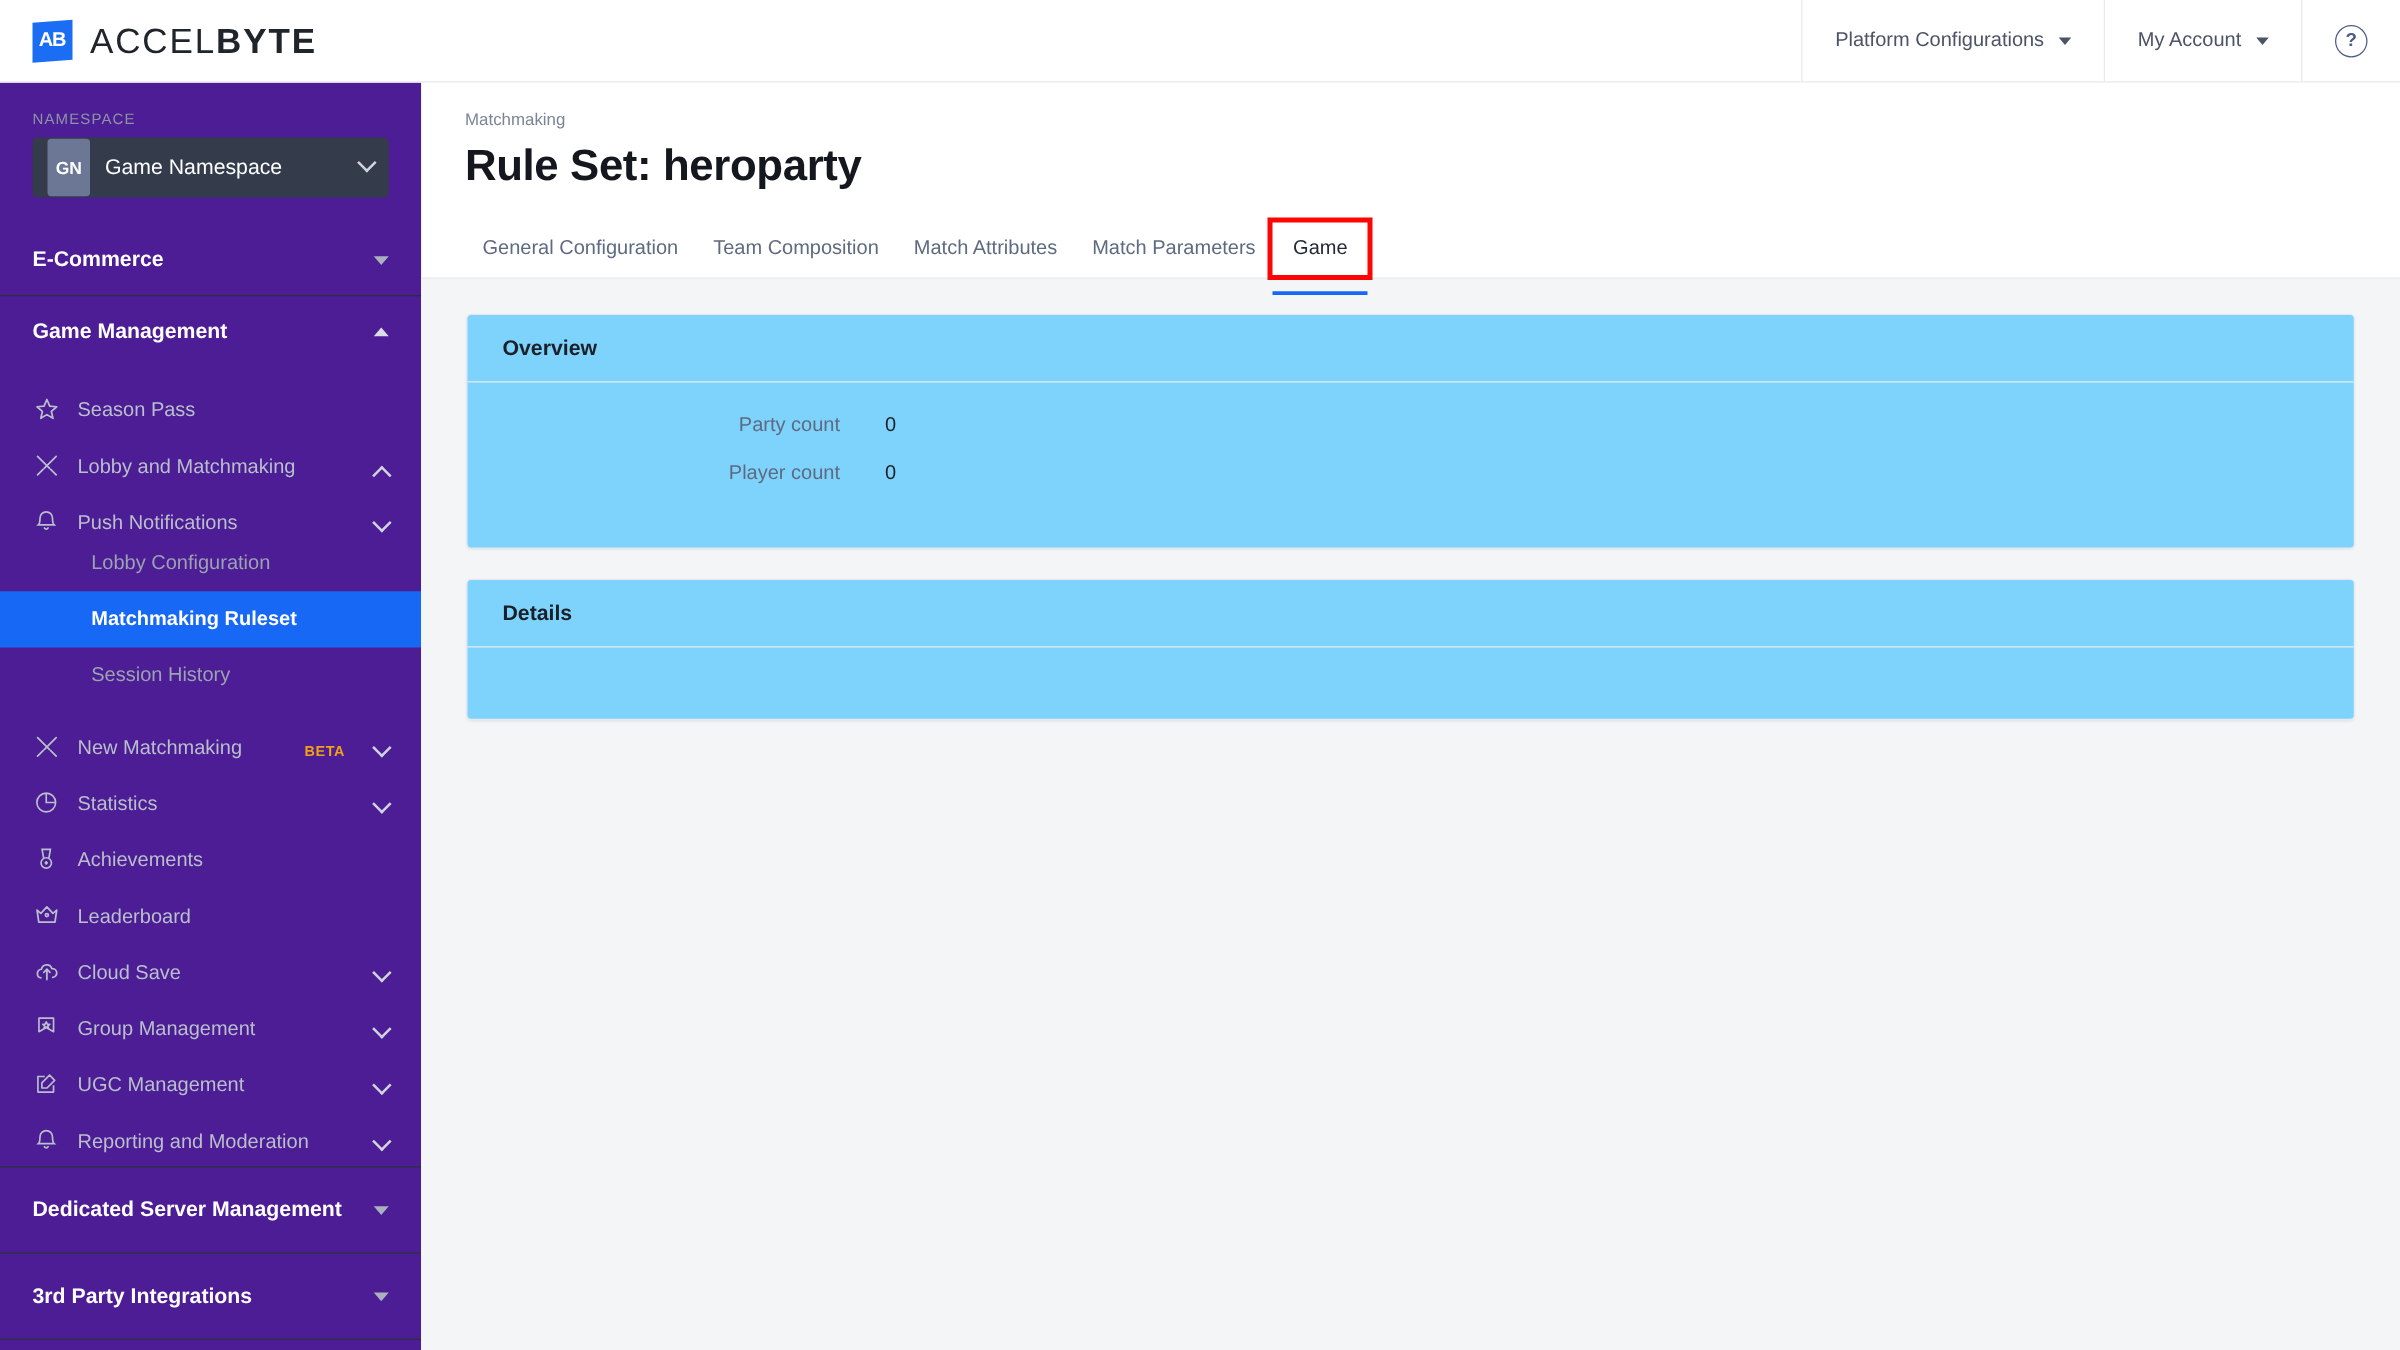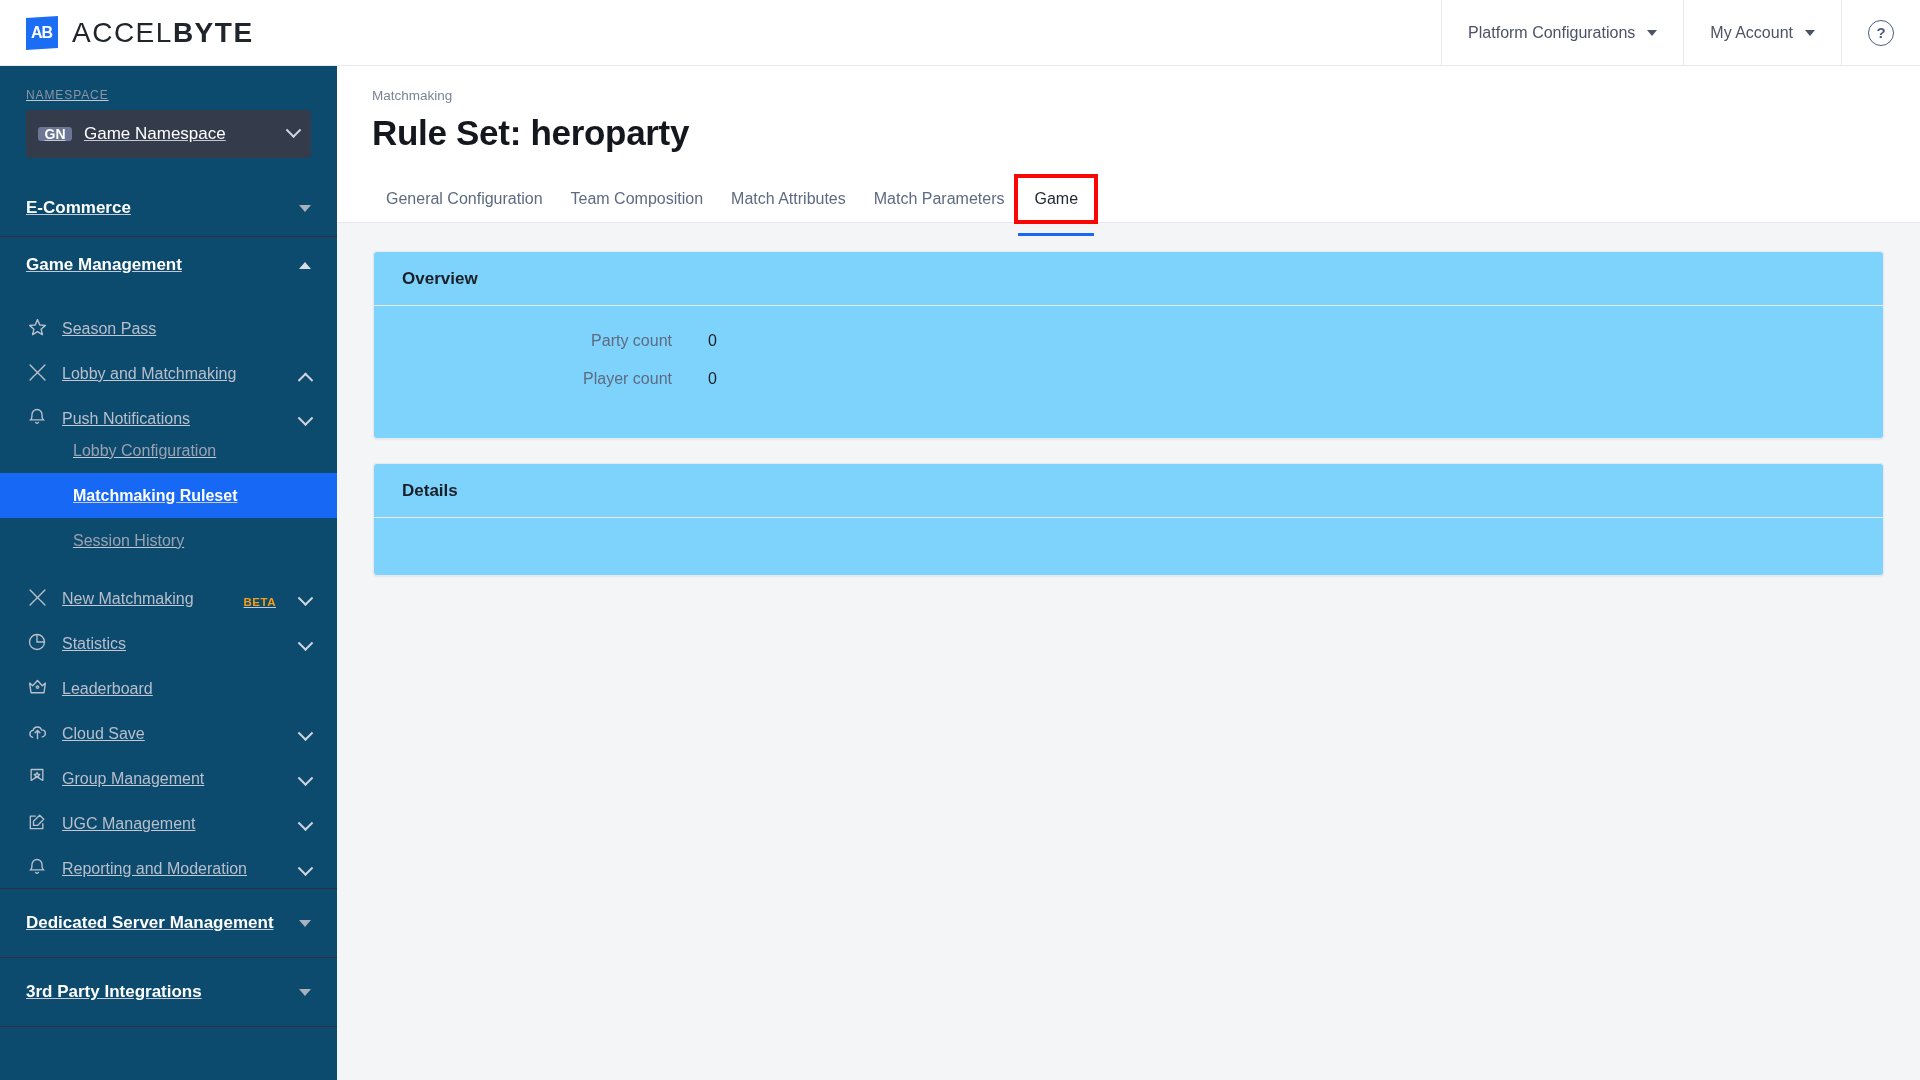--- a/index.html
+++ b/index.html
@@ -48,32 +48,32 @@
   .help-circle {
     width: 26px; height: 26px; border-radius: 50%;
     border: 1.6px solid #4b5c86; color: #4b5c86;
     display: flex; align-items: center; justify-content: center;
     font-size: 15px; font-weight: 600;
   }
 
   
   .sidebar {
     position: absolute; top: 66px; left: 0; width: 337px; height: 1014px;
-    background: #0c4a6e; color: #c3c8d2; overflow: hidden; text-decoration: underline;
+    background: #4c1d95; color: #c3c8d2; overflow: hidden;
   }
   .ns-label {
     font-size: 12px; letter-spacing: .9px; color: #8d94a3;
     padding: 22px 0 8px 26px;
   }
   .ns-select {
     margin: 0 26px 0 26px; height: 48px; background: #343b4b; border-radius: 4px;
     display: flex; align-items: center; padding: 0 12px; gap: 12px; cursor: pointer;
   }
   .ns-badge {
-    width: 34px; height: 14px; border-radius: 3px; background: #6b7795;
+    width: 34px; height: 46px; border-radius: 3px; background: #6b7795;
     color: #fff; font-size: 14px; font-weight: 600;
     display: flex; align-items: center; justify-content: center;
   }
   .ns-name { flex: 1; color: #fff; font-size: 17px; }
   .chev-thin {
     width: 11px; height: 11px; border-right: 2px solid #cfd4de; border-bottom: 2px solid #cfd4de;
     transform: rotate(45deg) translate(-3px,-3px);
   }
   .chev-thin.up { transform: rotate(-135deg) translate(-2px,-2px); }
 
@@ -274,20 +274,30 @@
     <span class="ico">
       <svg width="20" height="20" viewBox="0 0 24 24" fill="none" stroke="#b9bfcb" stroke-width="1.6">
           <circle cx="12" cy="12" r="9"></circle>
           <path d="M12 3v9h9"></path>
         </svg>
     </span>
     <span class="lbl">Statistics</span>
     <span class="chev-thin"></span>
   </div>
 
+  <div class="nav-item">
+    <span class="ico">
+      <svg width="20" height="20" viewBox="0 0 24 24" fill="none" stroke="#b9bfcb" stroke-width="1.6">
+          <circle cx="12" cy="16" r="5"></circle>
+          <path d="M9.5 11.5L8 3h8l-1.5 8.5"></path>
+          <path d="M12 14.2v3.6M10.4 16h3.2"></path>
+        </svg>
+    </span>
+    <span class="lbl">Achievements</span>
+  </div>
 
   <div class="nav-item">
     <span class="ico">
       <svg width="21" height="21" viewBox="0 0 24 24" fill="none" stroke="#b9bfcb" stroke-width="1.6" stroke-linejoin="round">
           <path d="M3 7l3.5 3L12 4l5.5 6L21 7l-1.6 11H4.6z"></path>
           <circle cx="12" cy="11.5" r="1.4"></circle>
         </svg>
     </span>
     <span class="lbl">Leaderboard</span>
   </div>

